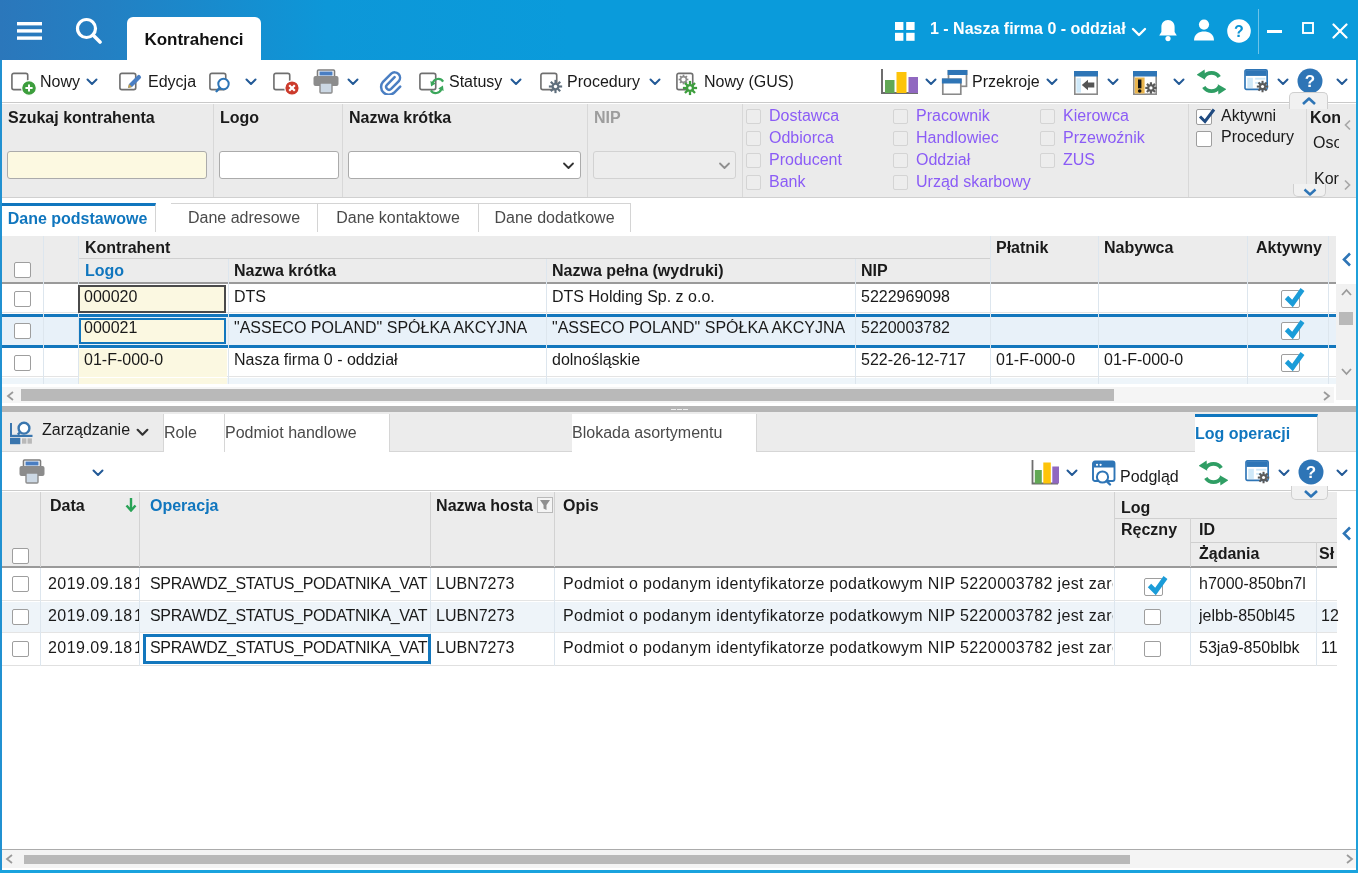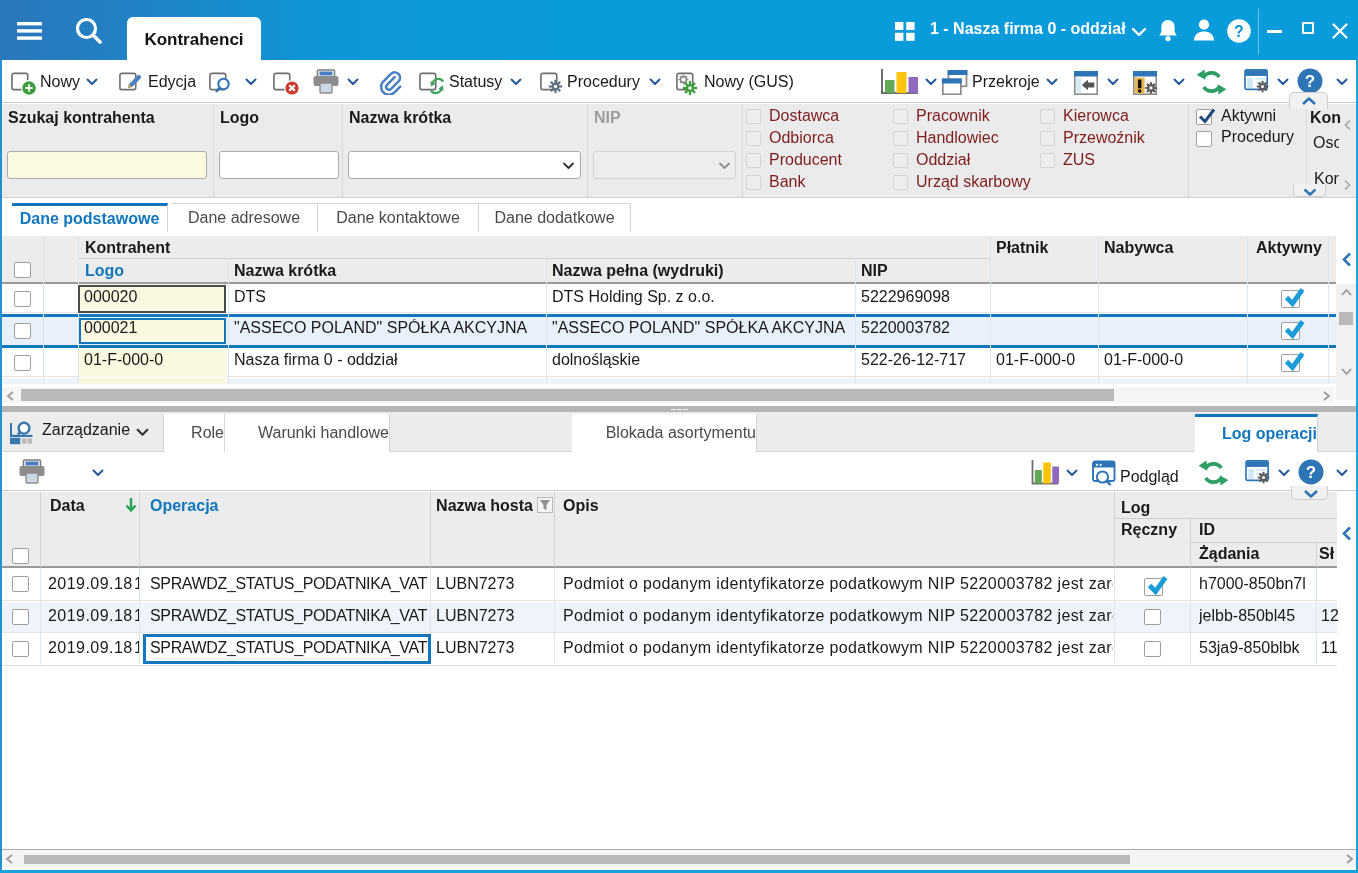--- a/index.html
+++ b/index.html
@@ -17,30 +17,30 @@
 
 #toolbar1 { left:0; top:60px; width:1358px; height:43px; background:#fff; border-bottom:1px solid #c9c9c9; }
 .tbtxt { font-size:16px; color:#1a1a1a; line-height:43px; }
 
 
 #filter { left:0; top:104px; width:1358px; height:94px; background:#ebebeb; border-bottom:1px solid #d0d0d0;}
 .flabel { font-size:16px; font-weight:bold; color:#1a1a1a; }
 .flabel.dis { color:#9d9d9d; }
 .finput { background:#fcf9e1; border:1px solid #ababab; border-radius:3px; height:28px; }
 .fsep { width:1px; background:#d8d8d8; top:104px; height:93px; }
-.cbl { font-size:16px; color:#7f1d1d; }
+.cbl { font-size:16px; color:#8b5cf6; }
 .cbx { width:15px; height:15px; border:1px solid #d4d4d4; border-radius:2px; background:#ededed; }
 .cbx2 { width:16px; height:16px; border:1px solid #9e9e9e; border-radius:2px; background:#fff; }
 
 
 .tab1 { top:203px; height:29px; background:#fff; border-right:1px solid #d4d4d4; border-top:1px solid #d4d4d4;
   font-size:16px; color:#4a4a4a; text-align:center; line-height:28px; }
 .tab1.active { border-top:3px solid #1076be; color:#1076be; font-weight:bold; line-height:26px; }
 .tab2 { top:414px; height:38px; background:#fff; border-right:1px solid #d6d6d6;
-  font-size:16px; color:#4a4a4a; text-align:right; line-height:38px; }
+  font-size:16px; color:#4a4a4a; text-align:left; line-height:38px; }
 .tab2.active2 { border-top:3px solid #1076be; color:#1076be; font-weight:bold; line-height:34px; }
 
 
 .hcell { font-size:16px; font-weight:bold; color:#1a1a1a; }
 .gtext { font-size:16px; color:#1a1a1a; white-space:nowrap; overflow:hidden; }
 .vline { width:1px; background:#dde6ee; }
 
 
 .sbtrack { background:#f1f1f1; }
 .sbthumb { background:#b9b9b9; }
@@ -421,21 +421,21 @@
   <div class="abs" style="left:1293px;top:184px;width:33px;height:13px;background:#f1f1f1;border:1px solid #cfcfcf;border-top:none;border-radius:0 0 5px 5px"></div>
   <svg class="abs" style="left:1303px;top:188px" width="14" height="8" viewBox="0 0 14 8">
       <polyline points="1.5,1.5 7,6.5 12.5,1.5" fill="none" stroke="#2e75b6" stroke-width="2.4" stroke-linejoin="round"></polyline>
     </svg>
 
   <div class="abs" style="left:1289px;top:92px;width:39px;height:17px;background:#f1f1f1;border:1px solid #cfcfcf;border-bottom:none;border-radius:5px 5px 0 0"></div>
   <svg class="abs" style="left:1301px;top:97px" width="16" height="9" viewBox="0 0 16 9">
       <polyline points="2,7 8,1.5 14,7" fill="none" stroke="#2e75b6" stroke-width="2.6" stroke-linejoin="round"></polyline>
     </svg>
 
-  <div class="abs tab1 active" style="left:12px;width:156px">Dane podstawowe</div>
+  <div class="abs tab1 active" style="left:0;width:156px">Dane podstawowe</div>
   <div class="abs tab1" style="left:171px;width:147px">Dane adresowe</div>
   <div class="abs tab1" style="left:318px;width:161px">Dane kontaktowe</div>
   <div class="abs tab1" style="left:479px;width:152px">Dane dodatkowe</div>
 
   <div class="abs" style="left:2px;top:236px;width:1334px;height:48px;background:#ececec;border-bottom:2px solid #9a9a9a"></div>
   <div class="abs hcell" style="left:85px;top:239px">Kontrahent</div>
   <div class="abs" style="left:78px;top:258px;width:912px;height:1px;background:#d0d0d0"></div>
   <div class="abs hcell" style="left:85px;top:262px;color:#1076be">Logo</div>
   <div class="abs hcell" style="left:234px;top:262px">Nazwa krótka</div>
   <div class="abs hcell" style="left:552px;top:262px">Nazwa pełna (wydruki)</div>
@@ -531,21 +531,21 @@
     <rect x="12" y="17.3" width="4.4" height="5.4" fill="#b9b9b9"></rect>
     <rect x="17.5" y="17.3" width="4.4" height="5.4" fill="#b9b9b9"></rect>
     <circle cx="14" cy="7.2" r="5.4" fill="#fff" stroke="#3a76ae" stroke-width="2.4"></circle>
     <line x1="10.2" y1="11.2" x2="7.8" y2="13.6" stroke="#3a76ae" stroke-width="2.4"></line>
   </svg>
   <div class="abs" style="left:42px;top:421px;font-size:16px;color:#1a1a1a">Zarządzanie</div>
   <svg class="abs" style="left:136px;top:428px" width="13" height="9" viewBox="0 0 12 8">
       <polyline points="1.5,1.5 6,6 10.5,1.5" fill="none" stroke="#333" stroke-width="2" stroke-linecap="round" stroke-linejoin="round"></polyline>
     </svg>
   <div class="abs tab2" style="left:163px;width:62px;border-left:1px solid #d6d6d6">Role</div>
-  <div class="abs tab2" style="left:225px;width:165px">Warunki handlowe</div>
+  <div class="abs tab2" style="left:225px;width:165px">Podmiot handlowe</div>
   <div class="abs tab2" style="left:572px;width:185px">Blokada asortymentu</div>
   <div class="abs tab2 active2" style="left:1195px;width:123px">Log operacji</div>
 
   <div class="abs" style="left:0;top:453px;width:1358px;height:38px;background:#fff;border-bottom:1px solid #cccccc"></div>
   <svg class="abs" style="left:18px;top:459px" width="28" height="26">
       <use href="#printer"></use>
     </svg>
   <svg class="abs" style="left:92px;top:469px" width="12" height="8">
       <use href="#chev"></use>
     </svg>

